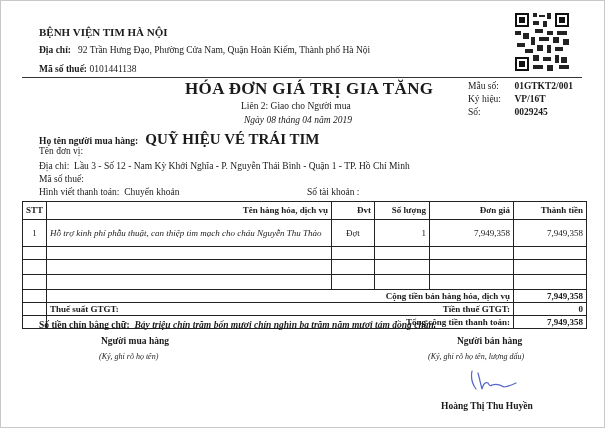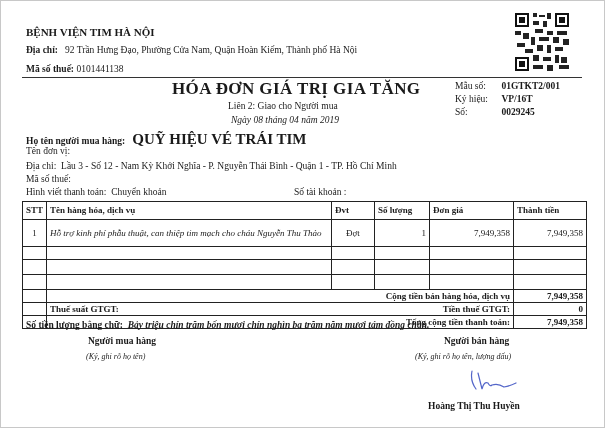--- a/index.html
+++ b/index.html
@@ -1,41 +1,41 @@
 <!DOCTYPE html>
 <html><head>
   <meta charset="utf-8">
   <style>
     html, body { margin: 0; padding: 0; }
     body {
       width: 605px; height: 428px; background: #ffffff; position: relative; overflow: hidden;
       font-family: "Liberation Serif", "DejaVu Serif", serif; color: #1a1a1a;
     }
     .frame { position: absolute; left: 0; top: 0; width: 603px; height: 426px; border: 1px solid #c8c8c8; }
-    .abs { position: absolute; white-space: nowrap; }
+    .abs { position: absolute; white-space: nowrap; margin-left: 13px; }
     .b { font-weight: bold; }
     .i { font-style: italic; }
     .hosp-name { left: 26px; top: 26px; font-size: 11px; font-weight: bold; }
     .hosp-addr { left: 26px; top: 45px; font-size: 9.5px; }
     .hosp-tax { left: 26px; top: 64px; font-size: 9.5px; }
     .hline { position: absolute; left: 22px; width: 560px; top: 77px; height: 1px; background: #333; }
     .qr { position: absolute; left: 513px; top: 11px; width: 58px; height: 62px; }
     .title { left: 172px; top: 79px; font-size: 17px; font-weight: bold; letter-spacing: 0.4px; }
     .lien { left: 228px; top: 101px; font-size: 9.5px; }
     .date { left: 231px; top: 115px; font-size: 9.5px; font-style: italic; }
     .meta { font-size: 9.5px; }
     .meta .k { display: inline-block; width: 44px; }
     .meta .v { font-weight: bold; }
     .buyer-row { left: 26px; font-size: 9.5px; }
     table.items {
       position: absolute; left: 22px; top: 201px; width: 564px; border-collapse: collapse;
       font-size: 9px; table-layout: fixed;
     }
     table.items td, table.items th { border: 1px solid #222; padding: 0 3px; height: 12px; line-height: 11px; }
-    table.items th { font-weight: bold; text-align: left; height: 17px; }
+    table.items th { font-weight: bold; text-align: right; height: 17px; }
     .num { text-align: right; }
     .ctr { text-align: center; }
     .words { left: 26px; top: 320px; font-size: 9.5px; }
     .sig-title { font-size: 9.5px; font-weight: bold; }
     .sig-note { font-size: 8px; font-style: italic; }
     .signature { position: absolute; left: 462px; top: 367px; width: 60px; height: 28px; }
   </style>
 </head>
 <body>
 
@@ -198,21 +198,21 @@
   </tr>
   <tr>
     <td></td>
     <td colspan="4" class="num b">Tổng cộng tiền thanh toán:</td>
     <td class="num b">7,949,358</td>
   </tr>
 </tbody>
   </table>
 
 <div class="abs words">
-  <span class="b">Số tiền lượng bằng chữ:</span>&nbsp;
+  <span class="b">Số tiền chín bằng chữ:</span>&nbsp;
   <span class="i b">Bảy triệu chín trăm bốn mươi chín nghìn ba trăm năm mươi tám  đồng chẵn.</span>
 </div>
 
 <div class="abs sig-title" style="left:88px; top:336px;">Người mua hàng</div>
 <div class="abs sig-note" style="left:86px; top:352px;">(Ký, ghi rõ họ tên)</div>
 
 <div class="abs sig-title" style="left:444px; top:336px;">Người bán hàng</div>
 <div class="abs sig-note" style="left:415px; top:352px;">(Ký, ghi rõ họ tên, lượng dấu)</div>
 
 <svg class="signature" viewBox="0 0 60 28">

